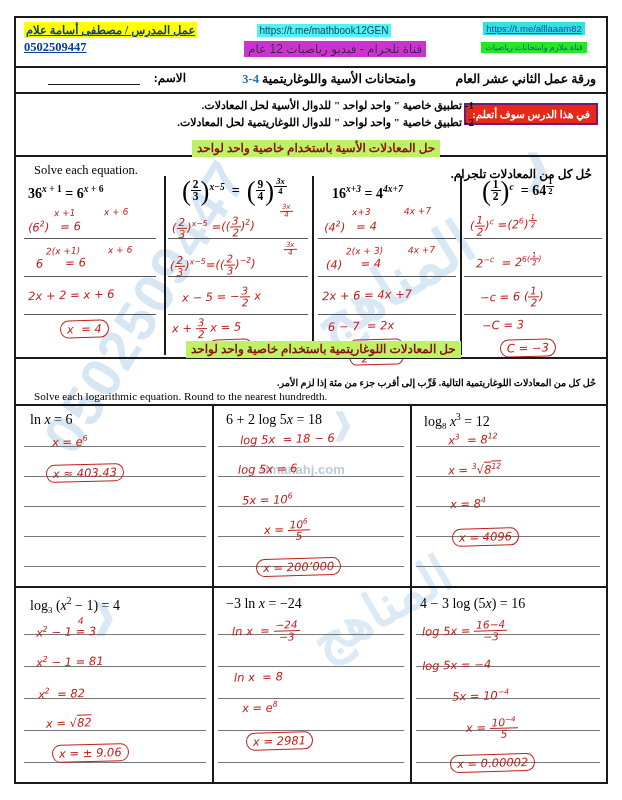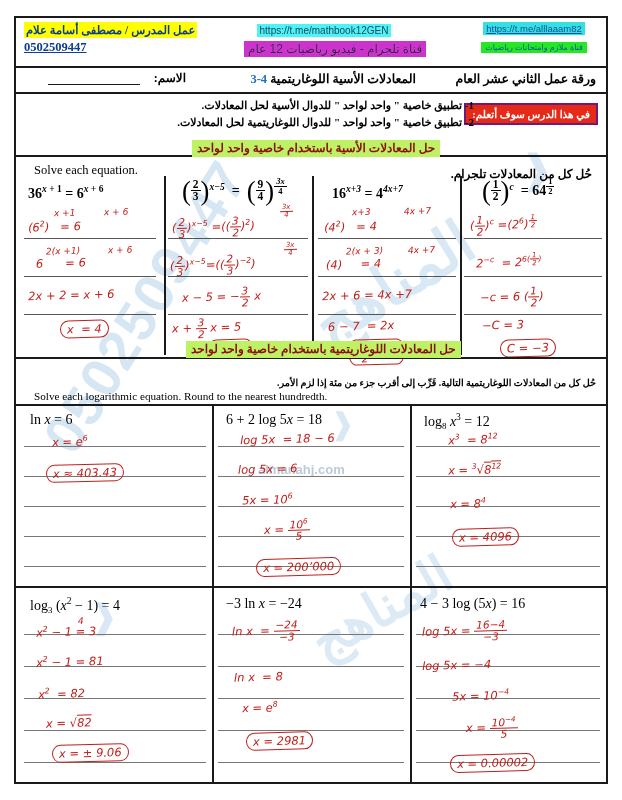--- a/index.html
+++ b/index.html
@@ -84,20 +84,21 @@
   }
   .hl-left{
     position:absolute;left:8px;top:2px;text-align:right;direction:rtl;
   }
   .hl-left .l1{
     background:#ffff00;
     color:#0b3d91;
     font-family:"Liberation Serif", serif;
     font-weight:bold;
     font-size:11.5px;
+    text-decoration:underline;
     padding:1px 2px;
     display:inline-block;
   }
   .hl-left .l2{
     display:block;
     color:#0b3d91;
     font-weight:bold;
     font-size:12.5px;
     text-decoration:underline;
     margin-top:2px;
@@ -331,21 +332,21 @@
     <div class="hl-right">
       <span class="l1">https://t.me/alllaaam82</span>
       <span class="l2">قناة ملازم وامتحانات رياضيات</span>
     </div>
   </div>
 
   <div class="rule rule-h1"></div>
 
   <div class="titlerow">
     <span class="t-right">ورقة عمل الثاني عشر العام</span>
-    <span class="t-mid"><span>المعادلات الأسية اللوغاريتمية</span>&nbsp;<span class="num">4-3</span></span>
+    <span class="t-mid"><span>وامتحانات الأسية واللوغاريتمية</span>&nbsp;<span class="num">4-3</span></span>
     <span class="t-name">الاسم:</span>
     <span class="t-blank"></span>
   </div>
   <div class="rule rule-h2"></div>
 
   <div class="obj">
     <div class="obj-badge">في هذا الدرس سوف أتعلم:</div>
     <div class="obj-lines">
       <div>1- تطبيق خاصية " واحد لواحد " للدوال الأسية لحل المعادلات.</div>
       <div>2- تطبيق خاصية " واحد لواحد " للدوال اللوغاريتمية لحل المعادلات.</div>

